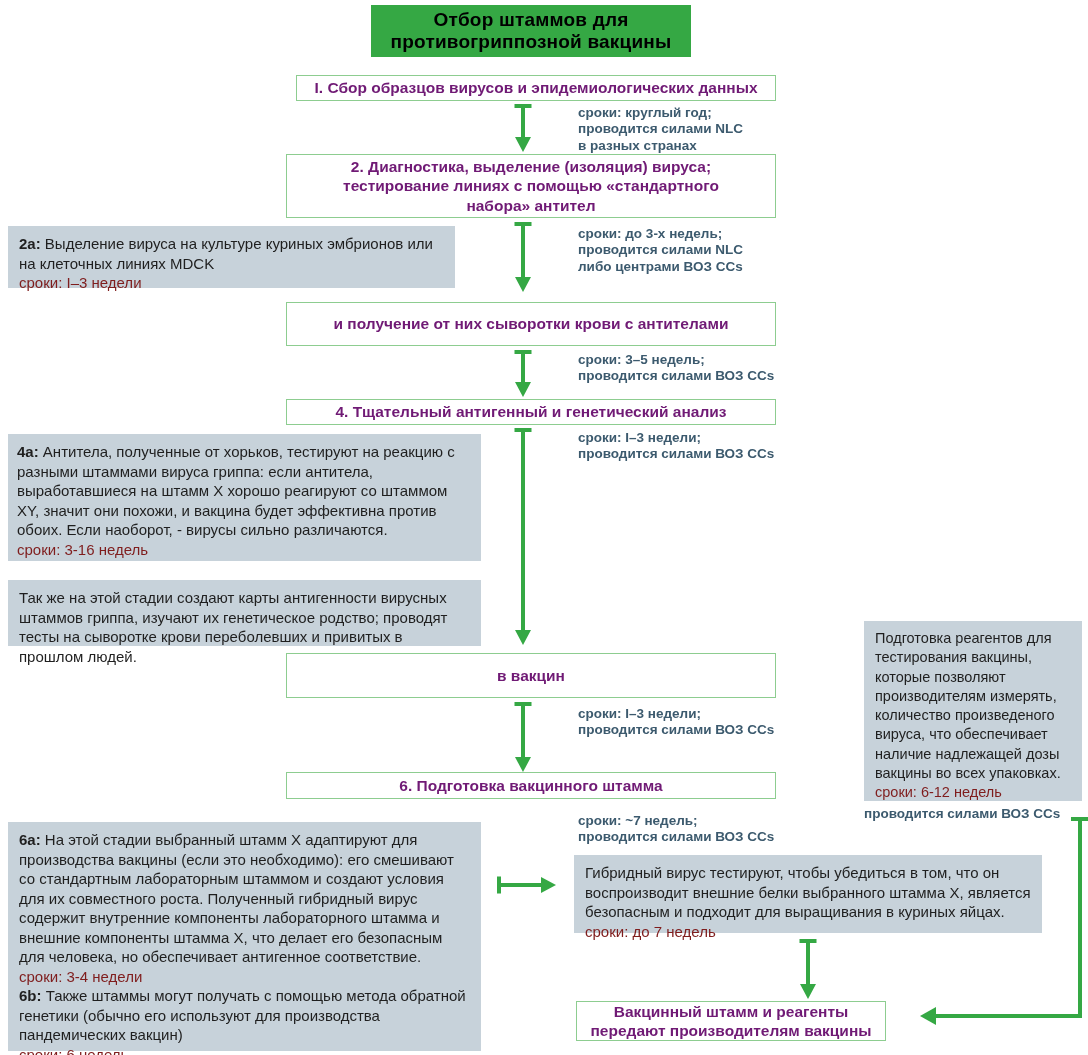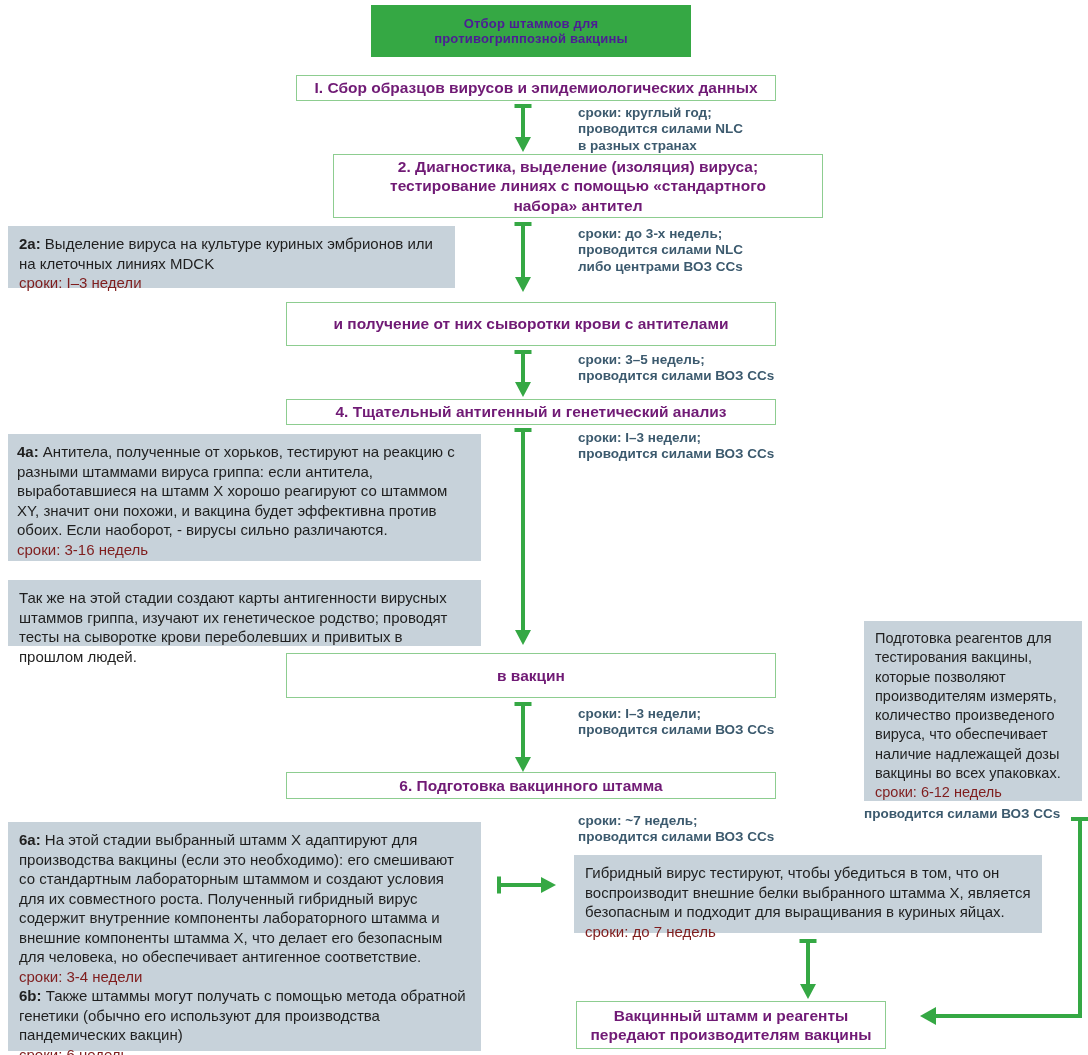--- a/index.html
+++ b/index.html
@@ -12,28 +12,28 @@
     width:1088px;
     height:1055px;
     overflow:hidden;
     background:#fff;
   }
 
   
   .title-banner{
     position:absolute;
     background:#35a844;
-    color:#4c1d95;
+    color:#000000;
     font-weight:bold;
     text-align:center;
     display:flex;
     align-items:center;
     justify-content:center;
     line-height:1.18;
-    font-size:13px;
+    font-size:19px;
     letter-spacing:.2px;
   }
 
   
   .step-box{
     position:absolute;
     box-sizing:border-box;
     border:1.5px solid #8dcd90;
     background:#ffffff;
     color:#701a75;
@@ -163,21 +163,21 @@
   <div class="arrow-v" style="left:513px; top:104px; width:20px; height:48px;">
     <div class="bar"></div>
     <div class="stem" style="height:34px;"></div>
     <div class="head" style="top:33px;"></div>
   </div>
 
   <div class="annot" style="left:578px; top:105px; width:230px;">сроки: круглый год;
 проводится силами NLC
 в разных странах</div>
 
-  <div class="step-box" style="left:286px; top:154px; width:490px; height:64px;margin-left:47px;">
+  <div class="step-box" style="left:286px; top:154px; width:490px; height:64px;">
     <div>
       <div>2. Диагностика, выделение (изоляция) вируса;</div>
       <div>тестирование линиях с помощью «стандартного</div>
       <div>набора» антител</div>
     </div>
   </div>
 
   <div class="arrow-v" style="left:513px; top:222px; width:20px; height:72px;">
     <div class="bar"></div>
     <div class="stem" style="height:56px;"></div>
@@ -283,20 +283,20 @@
 
   <div class="annot" style="left:864px; top:806px; width:230px;">проводится силами ВОЗ CCs</div>
 
   <div class="elbow" style="left:930px; top:817px; width:158px; height:205px;">
     <div class="cap"></div>
     <div class="vline" style="height:201px;"></div>
     <div class="hline" style="top:197px; width:152px;"></div>
     <div class="lhead" style="left:-10px; top:190px;"></div>
   </div>
 
-  <div class="step-box" style="left:576px; top:1001px; width:310px; height:48px;align-items:center;">
+  <div class="step-box" style="left:576px; top:1001px; width:310px; height:40px;align-items:center;">
     <div>
       <div>Вакцинный штамм и реагенты</div>
       <div>передают производителям вакцины</div>
     </div>
   </div>
 
 </div>
 
 </body></html>

